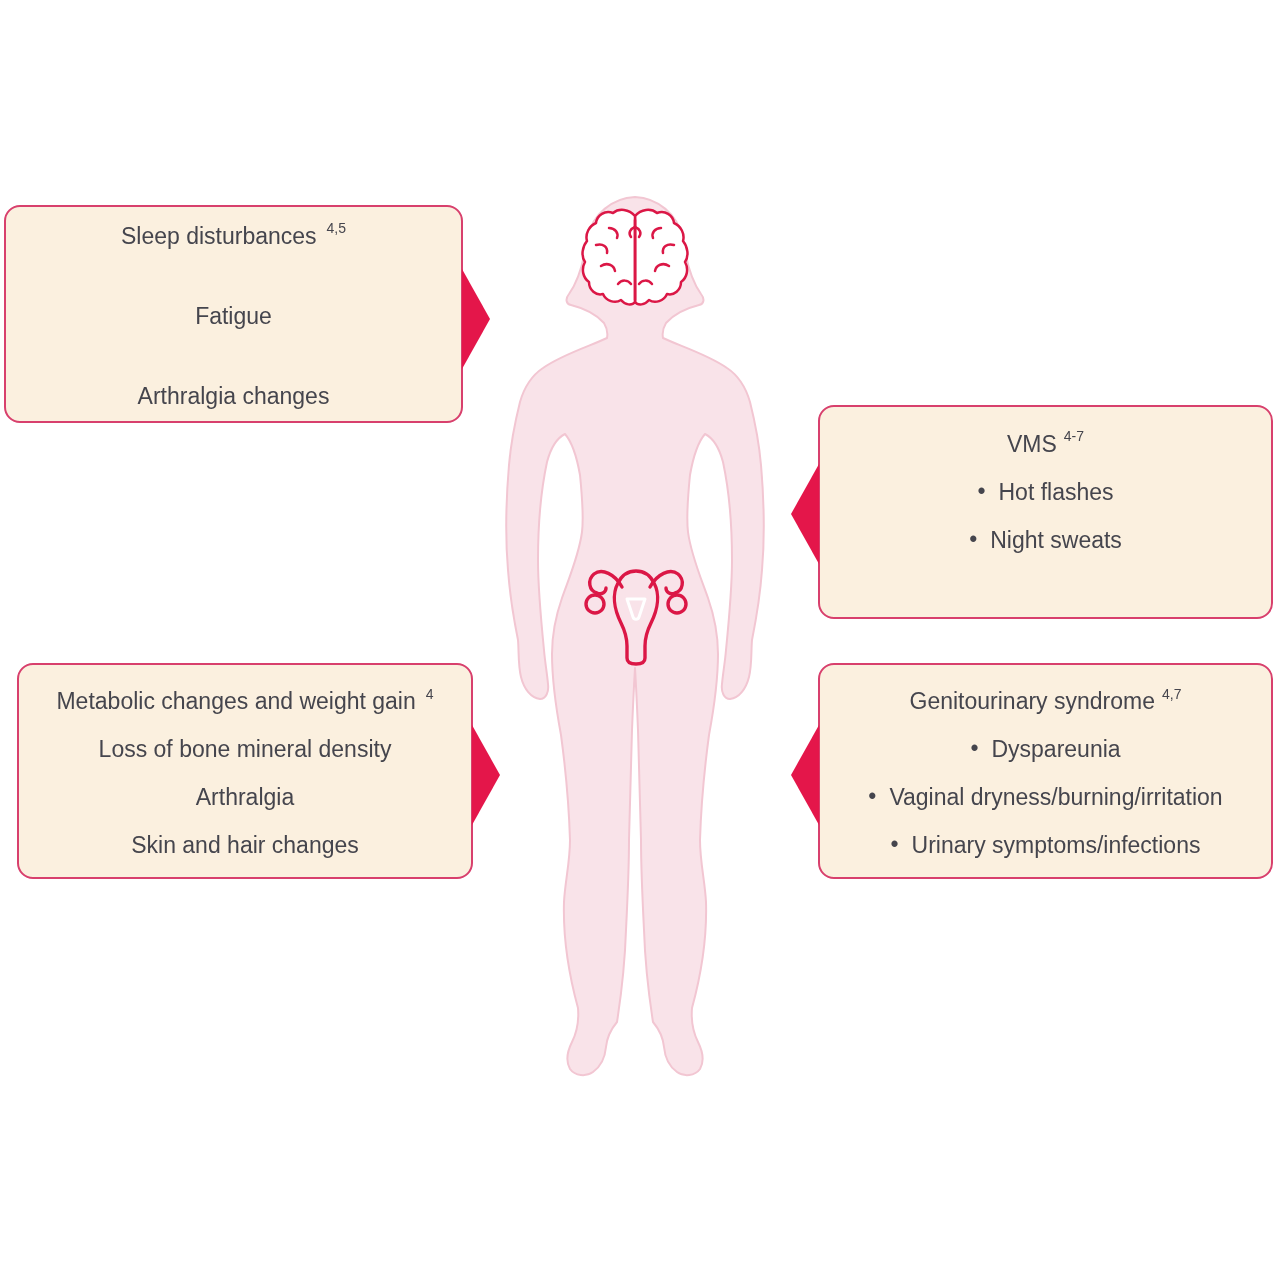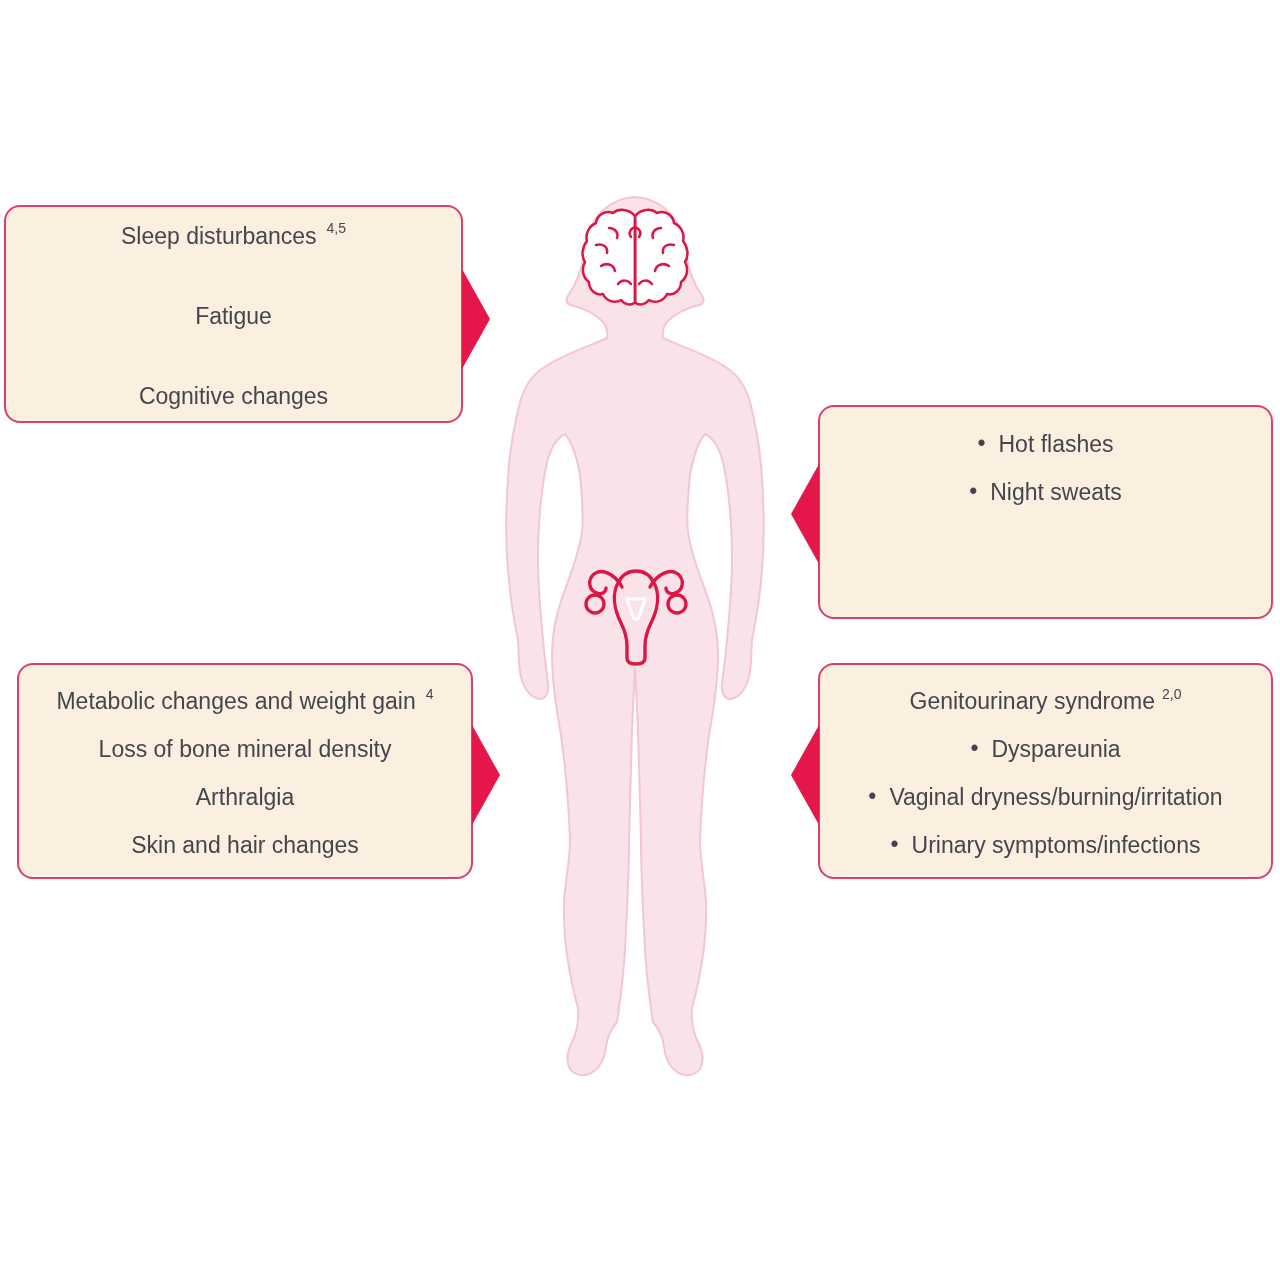--- a/index.html
+++ b/index.html
@@ -162,26 +162,30 @@
 
   <div class="callout" id="box-neuro">
     <div class="line">
       <span>Sleep disturbances</span>
         <span class="sup">4,5</span>
     </div>
     <div class="line">
       <span>Fatigue</span>
     </div>
     <div class="line">
-      <span>Cognitive changes</span>
+      <span>Arthralgia changes</span>
     </div>
     <div class="arrow right"></div>
   </div>
 
   <div class="callout" id="box-vms">
+    <div class="line">
+      <span>VMS</span>
+        <span class="sup spaced">4-7</span>
+    </div>
     <div class="line">
       <span class="bullet">•</span>
         <span>Hot flashes</span>
     </div>
     <div class="line">
       <span class="bullet">•</span>
         <span>Night sweats</span>
     </div>
     <div class="arrow left"></div>
   </div>
@@ -199,21 +203,21 @@
     </div>
     <div class="line">
       <span>Skin and hair changes</span>
     </div>
     <div class="arrow right"></div>
   </div>
 
   <div class="callout" id="box-genito">
     <div class="line">
       <span>Genitourinary syndrome</span>
-        <span class="sup spaced">2,0</span>
+        <span class="sup spaced">4,7</span>
     </div>
     <div class="line">
       <span class="bullet">•</span>
         <span>Dyspareunia</span>
     </div>
     <div class="line">
       <span class="bullet">•</span>
         <span>Vaginal dryness/burning/irritation</span>
     </div>
     <div class="line">

